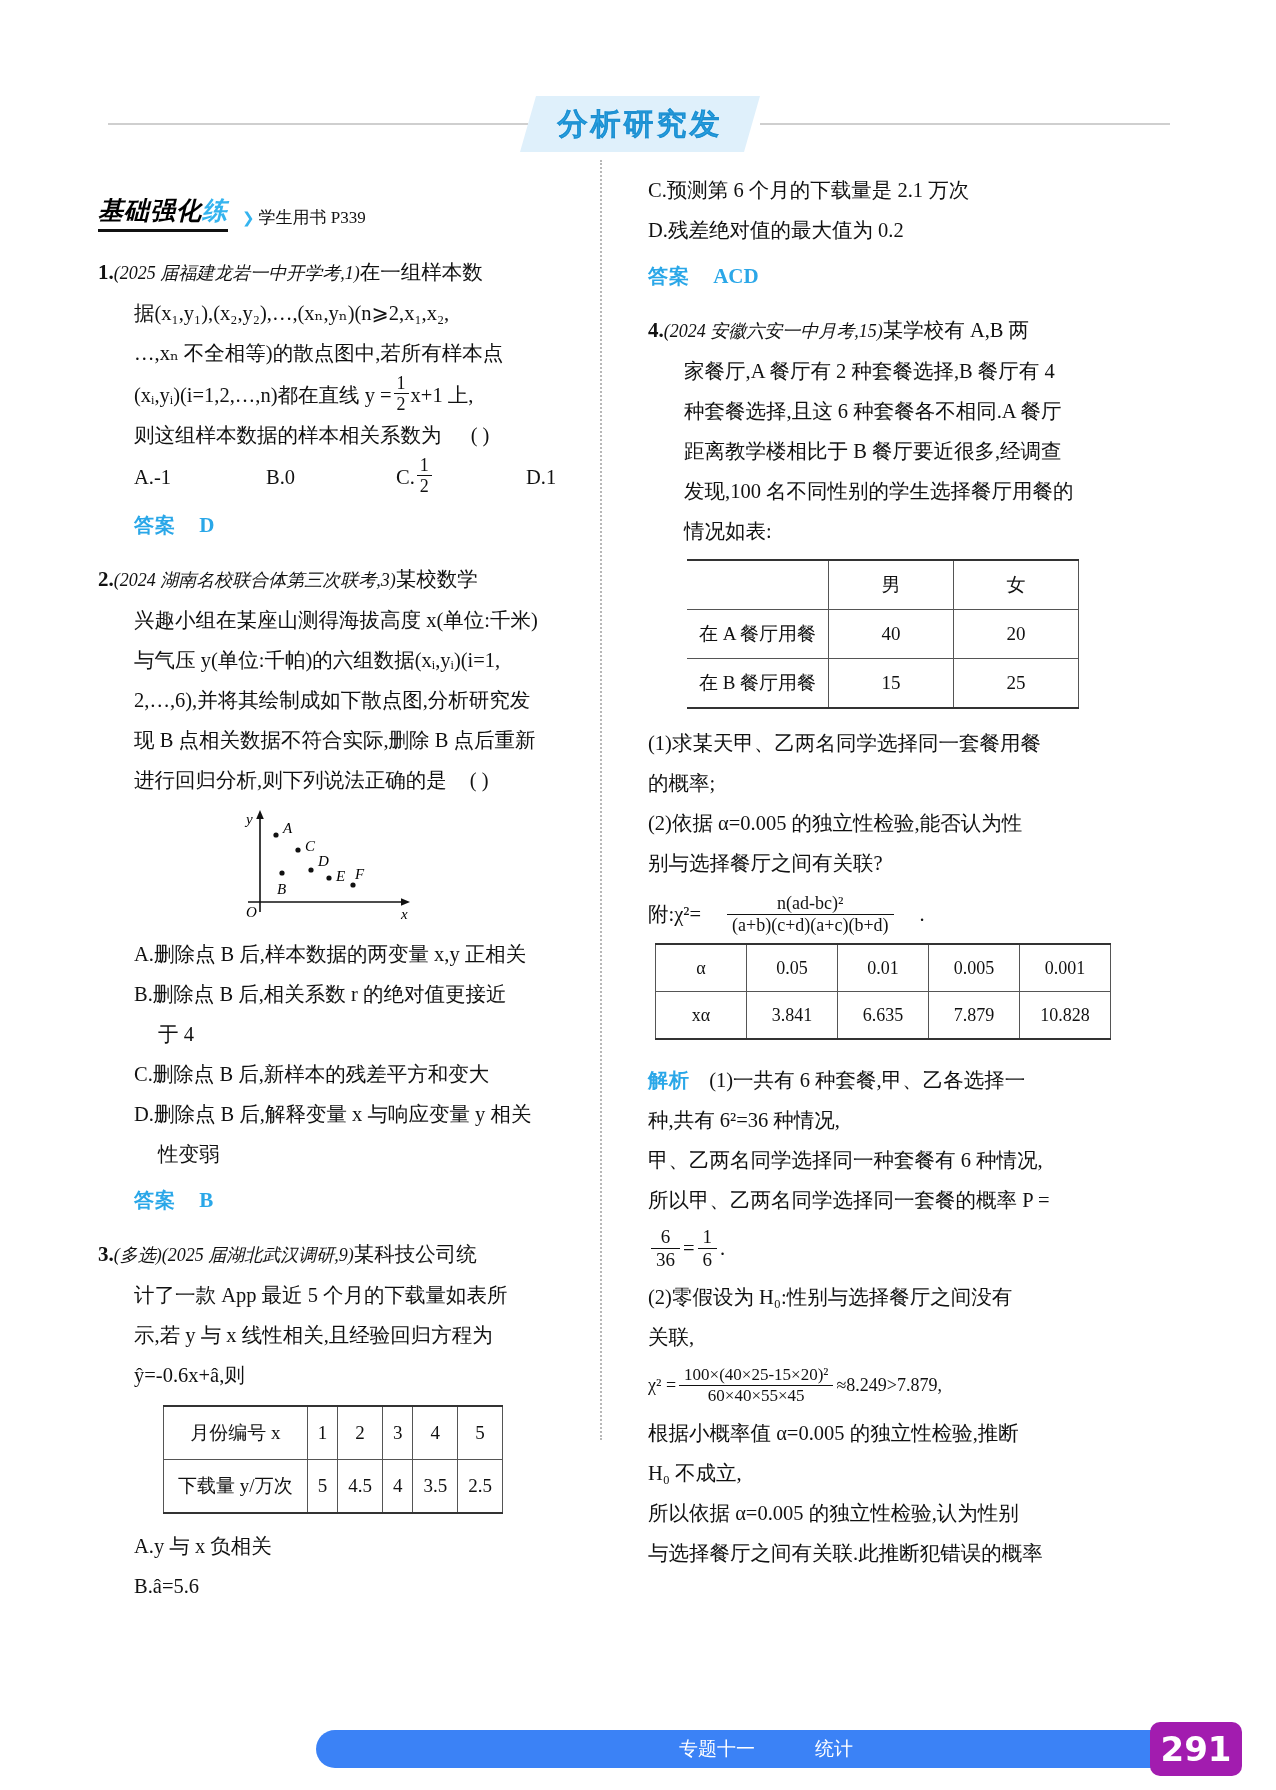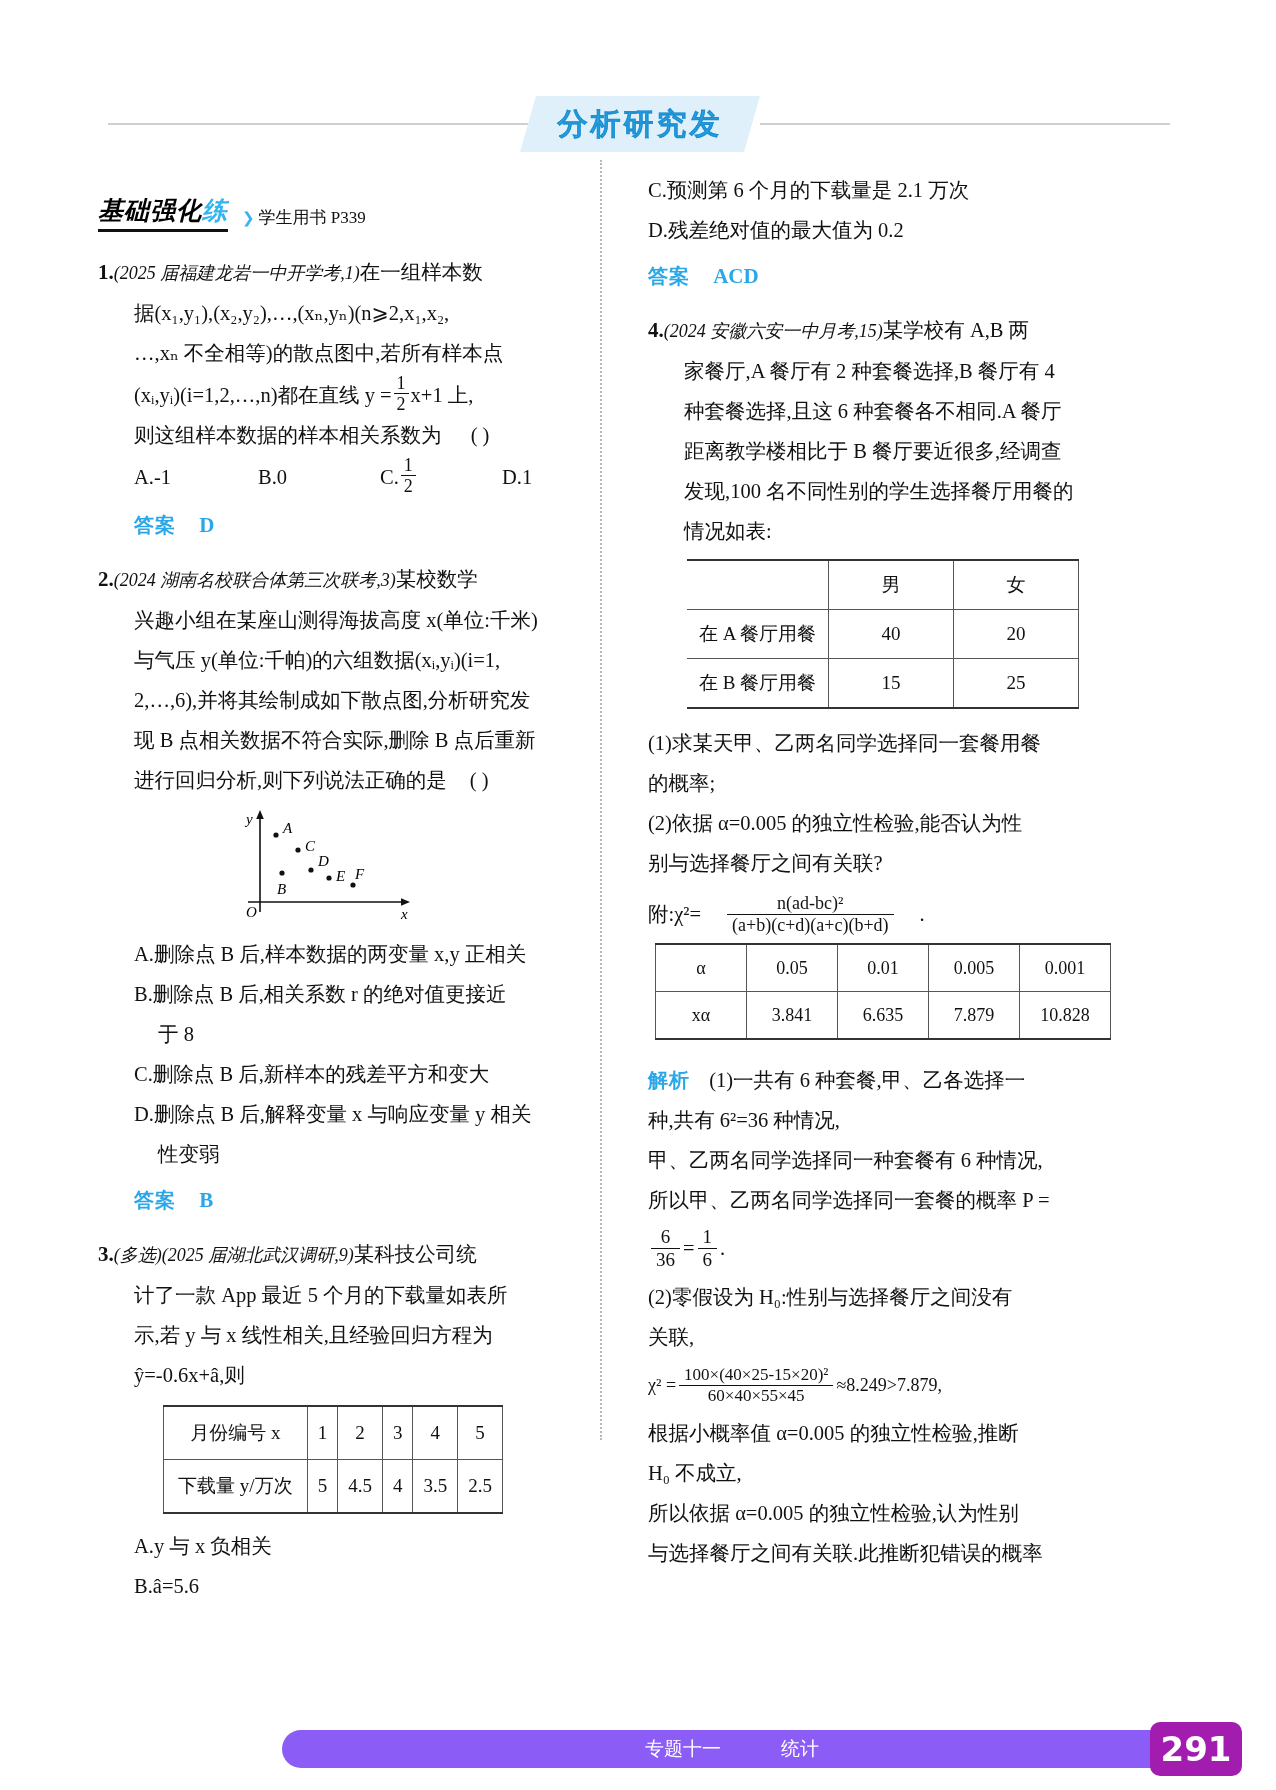--- a/index.html
+++ b/index.html
@@ -38,21 +38,21 @@
     border-bottom:3px solid #111;padding-bottom:2px;}
   .sec-title .blue{color:#35b4ef;}
   .ref{display:flex;align-items:center;gap:4px;font-size:17px;color:#111;padding-bottom:3px;}
   .ref .arrow{color:#35b4ef;font-size:15px;}
 
   
   .prob{font-size:20.5px;line-height:40px;margin-bottom:4px;}
   .pnum{font-weight:bold;font-size:21px;}
   .indent{padding-left:36px;}
   .src{font-size:18px;font-style:italic;}
-  .opts{padding-left:36px;display:flex;gap:0;font-size:20.5px;line-height:44px;}
+  .opts{padding-left:36px;display:flex;gap:8px;font-size:20.5px;line-height:44px;}
   .opt{display:inline-block;}
   .ansline{padding-left:36px;margin:6px 0 14px 0;font-size:20.5px;}
   .ans-lab{color:#2aa7e8;font-weight:bold;font-family:"DejaVu Sans","Liberation Sans",sans-serif;
            font-size:20px;letter-spacing:1px;}
   .ans-val{color:#2aa7e8;font-weight:bold;margin-left:18px;font-size:21px;}
   .sol-lab{color:#2aa7e8;font-weight:bold;font-family:"DejaVu Sans","Liberation Sans",sans-serif;
            font-size:20px;letter-spacing:1px;}
 
   
   .frac{display:inline-block;vertical-align:-0.48em;text-align:center;font-size:18px;margin:0 2px;line-height:1.12;}
@@ -75,22 +75,22 @@
   table.t2{border-collapse:collapse;margin:8px auto 14px auto;font-size:19px;}
   table.t2 td{border:1.2px solid #555;text-align:center;height:34px;padding:4px 8px;}
   table.t2 td.h{min-width:108px;}
   table.t2 td.first{text-align:center;padding:4px 12px;white-space:nowrap;}
 
   table.t3{border-collapse:collapse;margin:8px auto 12px auto;font-size:18px;}
   table.t3 td{border:1.2px solid #555;text-align:center;height:32px;min-width:78px;padding:3px 6px;}
 
   
   .footer{position:absolute;left:0;bottom:0;width:1276px;height:74px;}
-  .foot-bar{position:absolute;left:282px;top:14px;width:900px;height:38px;
-            background:#8b5cf6;border-radius:19px 0 0 19px;}
+  .foot-bar{position:absolute;left:316px;top:14px;width:900px;height:38px;
+            background:#3b82f6;border-radius:19px 0 0 19px;}
   .foot-text{position:absolute;left:0;top:0;width:900px;height:38px;
              display:flex;align-items:center;justify-content:center;gap:60px;
              color:#fff;font-size:19px;font-family:"DejaVu Sans","Liberation Sans",sans-serif;}
   .foot-pagebox{position:absolute;left:1150px;top:6px;width:92px;height:54px;
                 background:#a21caf;border-radius:10px;display:flex;align-items:center;
                 justify-content:center;}
 </style>
 </head>
 <body>
 
@@ -174,21 +174,21 @@
         <text x="118" y="75" font-size="15" font-style="italic" font-family="Liberation Serif, serif">E</text>
         <circle cx="135" cy="79" r="2.6" fill="#111"></circle>
         <text x="137" y="73" font-size="15" font-style="italic" font-family="Liberation Serif, serif">F</text>
         <circle cx="64" cy="67" r="2.6" fill="#111"></circle>
         <text x="59" y="88" font-size="15" font-style="italic" font-family="Liberation Serif, serif">B</text>
       </svg>
     </div>
 
     <div class="indent">A.删除点 B 后,样本数据的两变量 x,y 正相关</div>
     <div class="indent">B.删除点 B 后,相关系数 r 的绝对值更接近</div>
-    <div class="indent" style="padding-left:60px">于 8</div>
+    <div class="indent" style="padding-left:60px">于 4</div>
     <div class="indent">C.删除点 B 后,新样本的残差平方和变大</div>
     <div class="indent">D.删除点 B 后,解释变量 x 与响应变量 y 相关</div>
     <div class="indent" style="padding-left:60px">性变弱</div>
 
     <div class="ansline">
       <span class="ans-lab">答案</span>
       <span class="ans-val">B</span>
     </div>
   </div>
 

